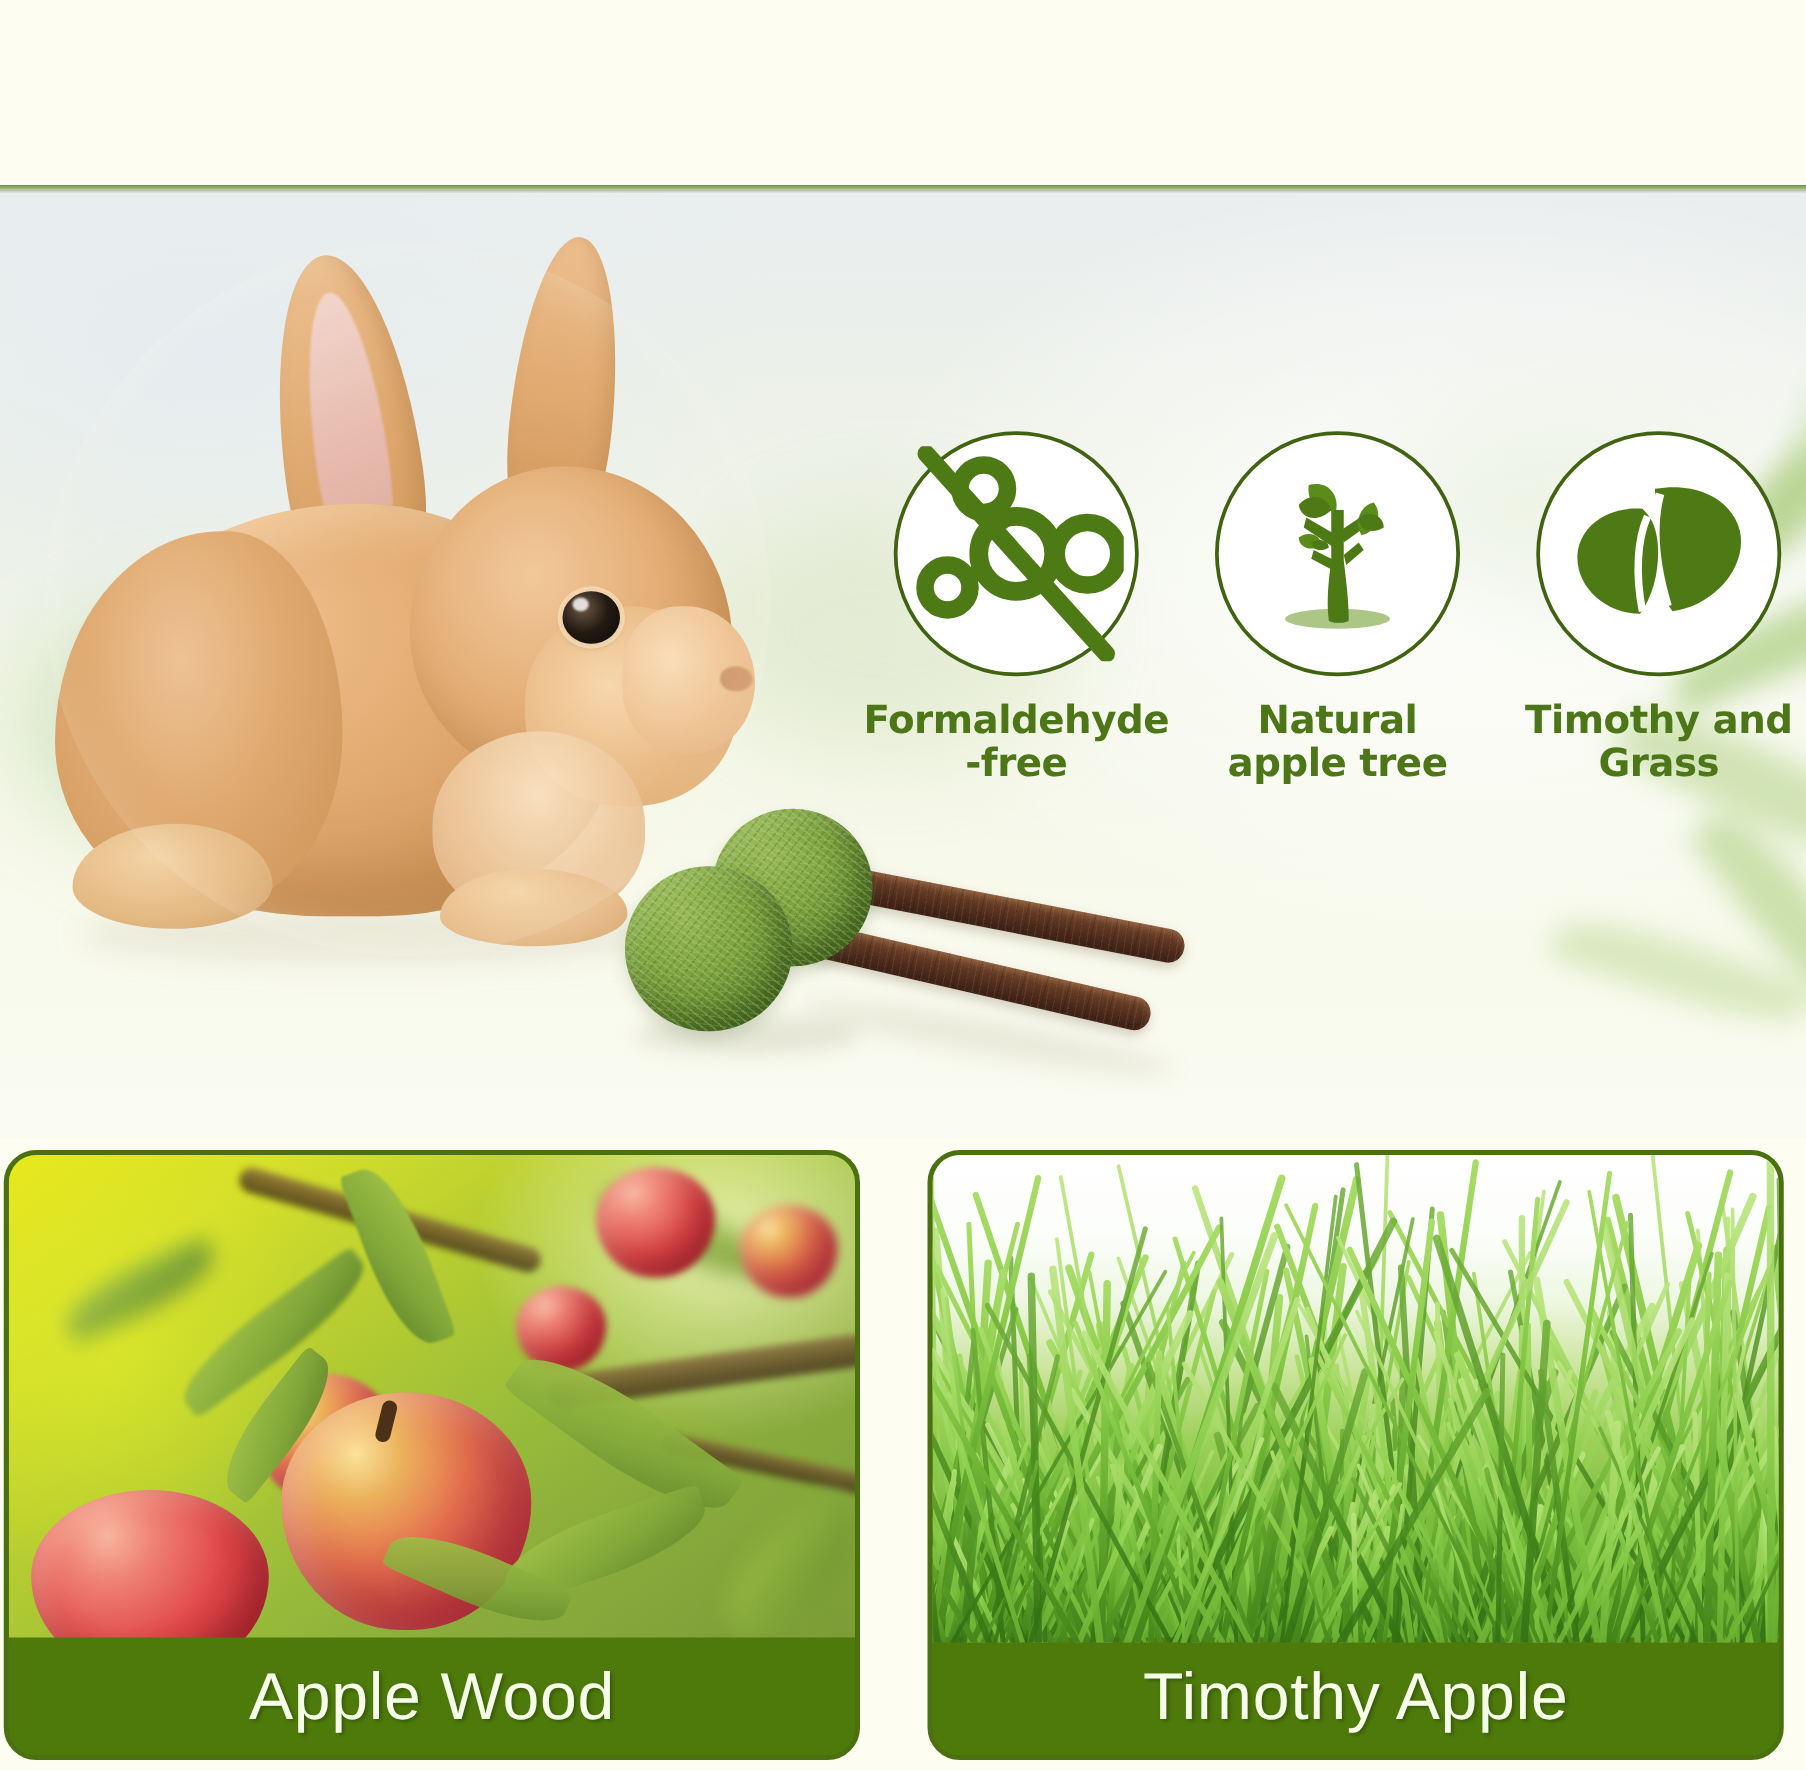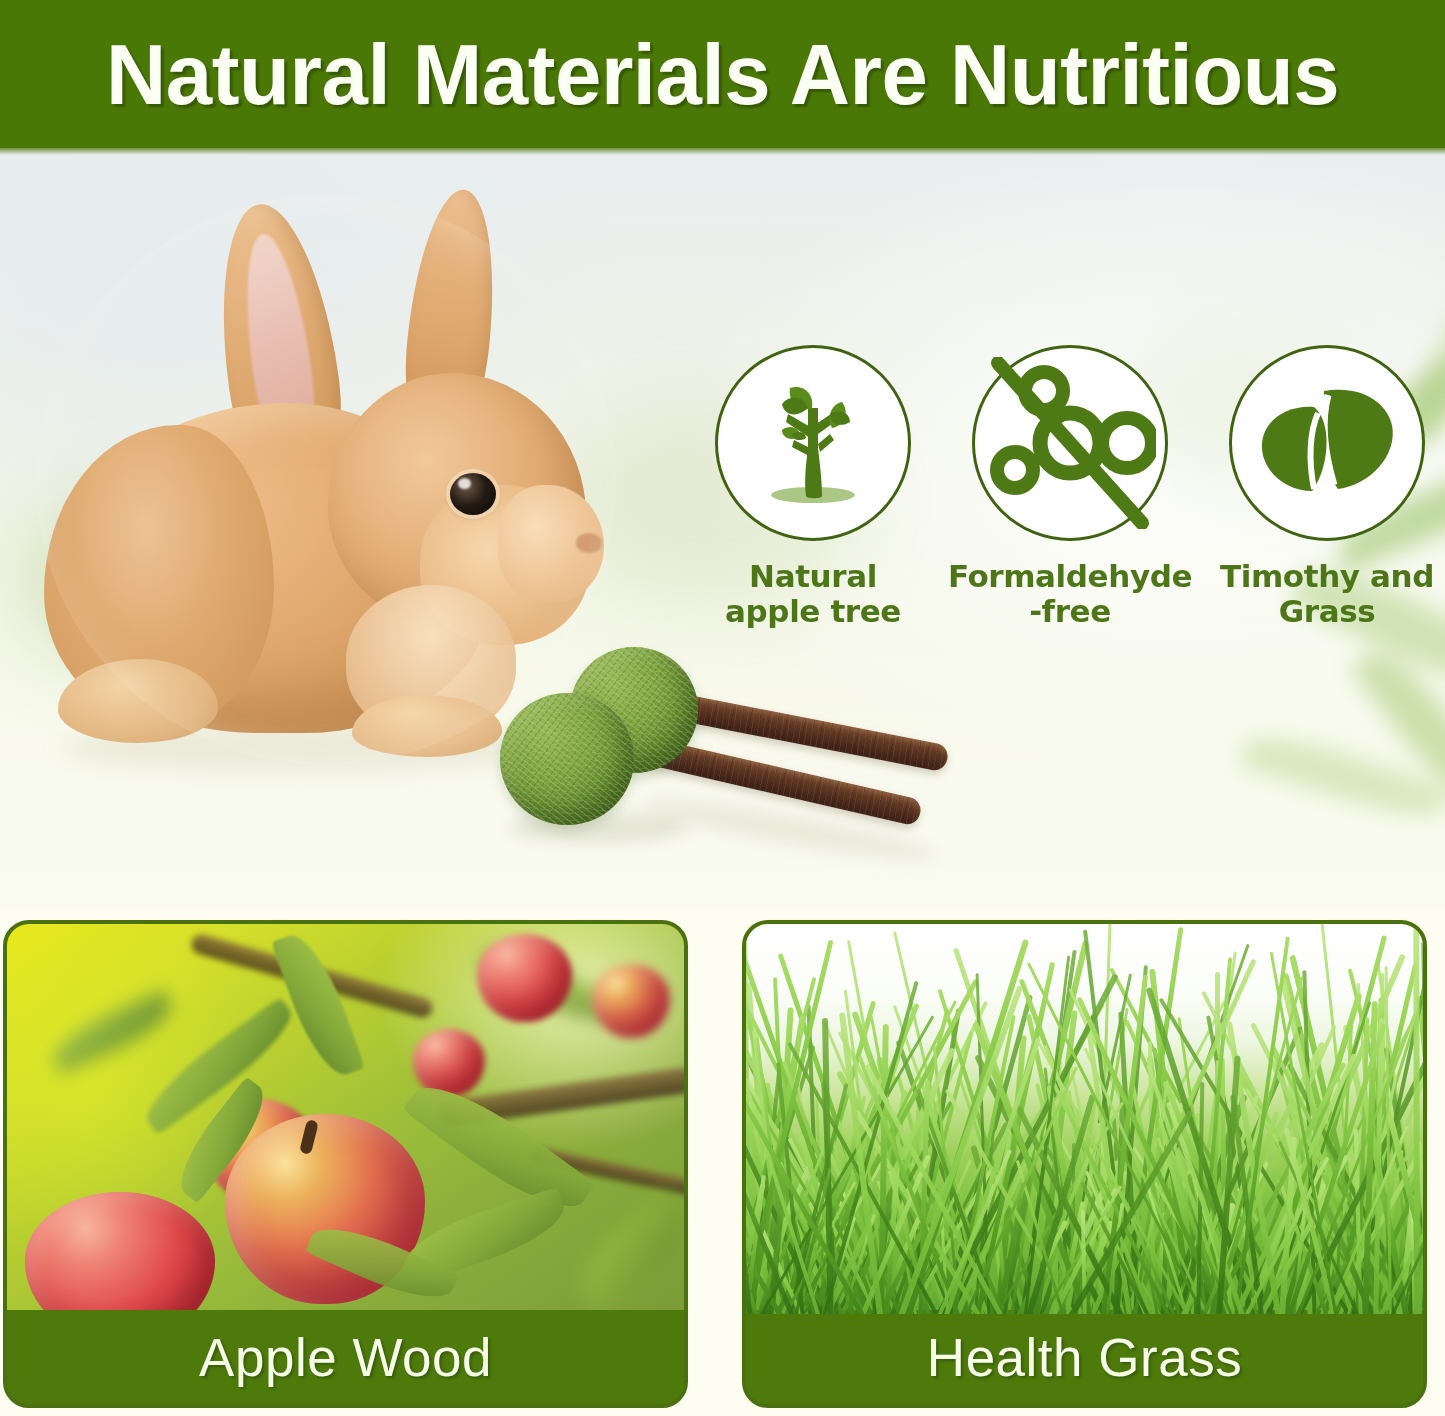--- a/index.html
+++ b/index.html
@@ -366,23 +366,20 @@
     background: linear-gradient(to top, #3f7f17 0%, #5fa52a 35%, #87c947 68%, #aadd6a 100%);
   }
   .blade.light { background: linear-gradient(to top, #66ab2e 0%, #8cce4a 45%, #bbe580 100%); opacity: .9; }
   .blade.dark  { background: linear-gradient(to top, #2e6a10 0%, #4b8c20 50%, #6faf38 100%); opacity: .85; }
 </style>
 </head>
 <body>
 
 <div id="page">
 
-  <div class="banner">
-    <div class="banner-title">Natural Materials Are Nutritious</div>
-  </div>
   <div class="banner-underline"></div>
 
   <div class="hero">
 
     <div class="blurblob g1"></div>
     <div class="blurblob g2"></div>
     <div class="blurblob g3"></div>
 
     <div class="bamboo b5"></div>
     <div class="bamboo b1"></div>
@@ -413,20 +410,39 @@
     <div class="product">
       <div class="ball-shadow"></div>
       <div class="stick-shadow"></div>
       <div class="stick s-top"></div>
       <div class="stick s-bot"></div>
       <div class="ball b-back"></div>
       <div class="ball b-front"></div>
     </div>
 
     <div class="badges">
+
+      <div class="badge">
+        <div class="badge-circle">
+          <svg width="172" height="172" viewBox="0 0 172 172">
+            <circle cx="86" cy="86" r="30" fill="none" stroke="#4e7a16" stroke-width="15"></circle>
+            <circle cx="60" cy="34" r="19" fill="none" stroke="#4e7a16" stroke-width="14"></circle>
+            <circle cx="31" cy="113" r="18" fill="none" stroke="#4e7a16" stroke-width="14"></circle>
+            <circle cx="143" cy="86" r="25" fill="none" stroke="#4e7a16" stroke-width="14"></circle>
+            <line x1="66" y1="52" x2="78" y2="66" stroke="#4e7a16" stroke-width="12"></line>
+            <line x1="47" y1="107" x2="60" y2="96" stroke="#4e7a16" stroke-width="12"></line>
+            <line x1="116" y1="86" x2="120" y2="86" stroke="#4e7a16" stroke-width="12"></line>
+            <line x1="14" y1="6" x2="158" y2="166" stroke="#4e7a16" stroke-width="14" stroke-linecap="round"></line>
+          </svg>
+        </div>
+        <div class="badge-label">
+          <span>Formaldehyde</span>
+          <span>-free</span>
+        </div>
+      </div>
 
       <div class="badge">
         <div class="badge-circle">
           <svg width="150" height="150" viewBox="0 0 150 150">
             <ellipse cx="75" cy="127" rx="42" ry="8" fill="#8fb35c" opacity="0.75"></ellipse>
             <path d="M68 128 C66 112 68 96 70 80 L70 40 L80 40 L80 80 C82 98 84 112 84 128 C84 131 68 131 68 128 Z" fill="#4e7a16"></path>
             <path d="M74 60 L50 46 L48 54 L72 70 Z" fill="#4e7a16"></path>
             <path d="M78 56 L102 40 L105 48 L80 66 Z" fill="#4e7a16"></path>
             <path d="M72 80 L56 72 L54 79 L71 88 Z" fill="#4e7a16"></path>
             <path d="M80 76 L92 66 L96 72 L82 84 Z" fill="#4e7a16"></path>
@@ -434,39 +450,20 @@
             <path d="M44 36 C52 26 66 28 70 40 C60 50 46 48 44 36 Z" fill="#4e7a16"></path>
             <path d="M104 34 C112 44 106 58 94 60 C88 48 94 36 104 34 Z" fill="#5a8c1c"></path>
             <path d="M92 46 C100 40 112 44 112 54 C102 60 92 56 92 46 Z" fill="#4e7a16"></path>
             <path d="M44 62 C52 56 62 60 62 68 C54 74 44 70 44 62 Z" fill="#5a8c1c"></path>
             <path d="M54 66 C60 62 68 64 68 70 C62 74 54 72 54 66 Z" fill="#4e7a16"></path>
           </svg>
         </div>
         <div class="badge-label">
           <span>Natural</span>
           <span>apple tree</span>
-        </div>
-      </div>
-
-      <div class="badge">
-        <div class="badge-circle">
-          <svg width="172" height="172" viewBox="0 0 172 172">
-            <circle cx="86" cy="86" r="30" fill="none" stroke="#4e7a16" stroke-width="15"></circle>
-            <circle cx="60" cy="34" r="19" fill="none" stroke="#4e7a16" stroke-width="14"></circle>
-            <circle cx="31" cy="113" r="18" fill="none" stroke="#4e7a16" stroke-width="14"></circle>
-            <circle cx="143" cy="86" r="25" fill="none" stroke="#4e7a16" stroke-width="14"></circle>
-            <line x1="66" y1="52" x2="78" y2="66" stroke="#4e7a16" stroke-width="12"></line>
-            <line x1="47" y1="107" x2="60" y2="96" stroke="#4e7a16" stroke-width="12"></line>
-            <line x1="116" y1="86" x2="120" y2="86" stroke="#4e7a16" stroke-width="12"></line>
-            <line x1="14" y1="6" x2="158" y2="166" stroke="#4e7a16" stroke-width="14" stroke-linecap="round"></line>
-          </svg>
-        </div>
-        <div class="badge-label">
-          <span>Formaldehyde</span>
-          <span>-free</span>
         </div>
       </div>
 
       <div class="badge">
         <div class="badge-circle">
           <svg width="150" height="140" viewBox="0 0 150 140">
             <path d="M72 18 C108 12 134 28 140 52 C146 82 118 112 86 116 C74 100 68 78 70 58 C72 40 72 26 72 18 Z" fill="#4e7a16"></path>
             <path d="M76 22 C70 44 70 72 82 112" fill="none" stroke="#ffffff" stroke-width="7"></path>
             <path d="M62 34 C34 32 12 48 10 70 C8 96 32 118 60 118 C72 102 76 78 74 60 C72 44 66 38 62 34 Z" fill="#4e7a16"></path>
             <path d="M66 40 C58 58 56 86 62 116" fill="none" stroke="#ffffff" stroke-width="6"></path>
@@ -924,18 +921,18 @@
             <div class="blade" style="left:121.7px;height:361px;width:5.0px;transform:rotate(-29.0deg);z-index:9;"></div>
             <div class="blade dark" style="left:389.7px;height:319px;width:5.2px;transform:rotate(-3.2deg);z-index:5;"></div>
             <div class="blade dark" style="left:645.4px;height:137px;width:4.2px;transform:rotate(-3.0deg);z-index:7;"></div>
             <div class="blade light" style="left:531.7px;height:313px;width:5.8px;transform:rotate(-9.6deg);z-index:8;"></div>
             <div class="blade" style="left:551.9px;height:408px;width:3.6px;transform:rotate(-27.6deg);z-index:1;"></div>
             <div class="blade dark" style="left:463.9px;height:158px;width:5.1px;transform:rotate(-8.4deg);z-index:4;"></div>
             <div class="blade dark" style="left:225.7px;height:230px;width:3.1px;transform:rotate(5.7deg);z-index:4;"></div>
           </div>
       </div>
       <div class="card-label">
-        <div class="card-label-text">Health Grass</div>
+        <div class="card-label-text">Timothy Apple</div>
       </div>
     </div>
 
   </div>
 </div>
 
 </body></html>

